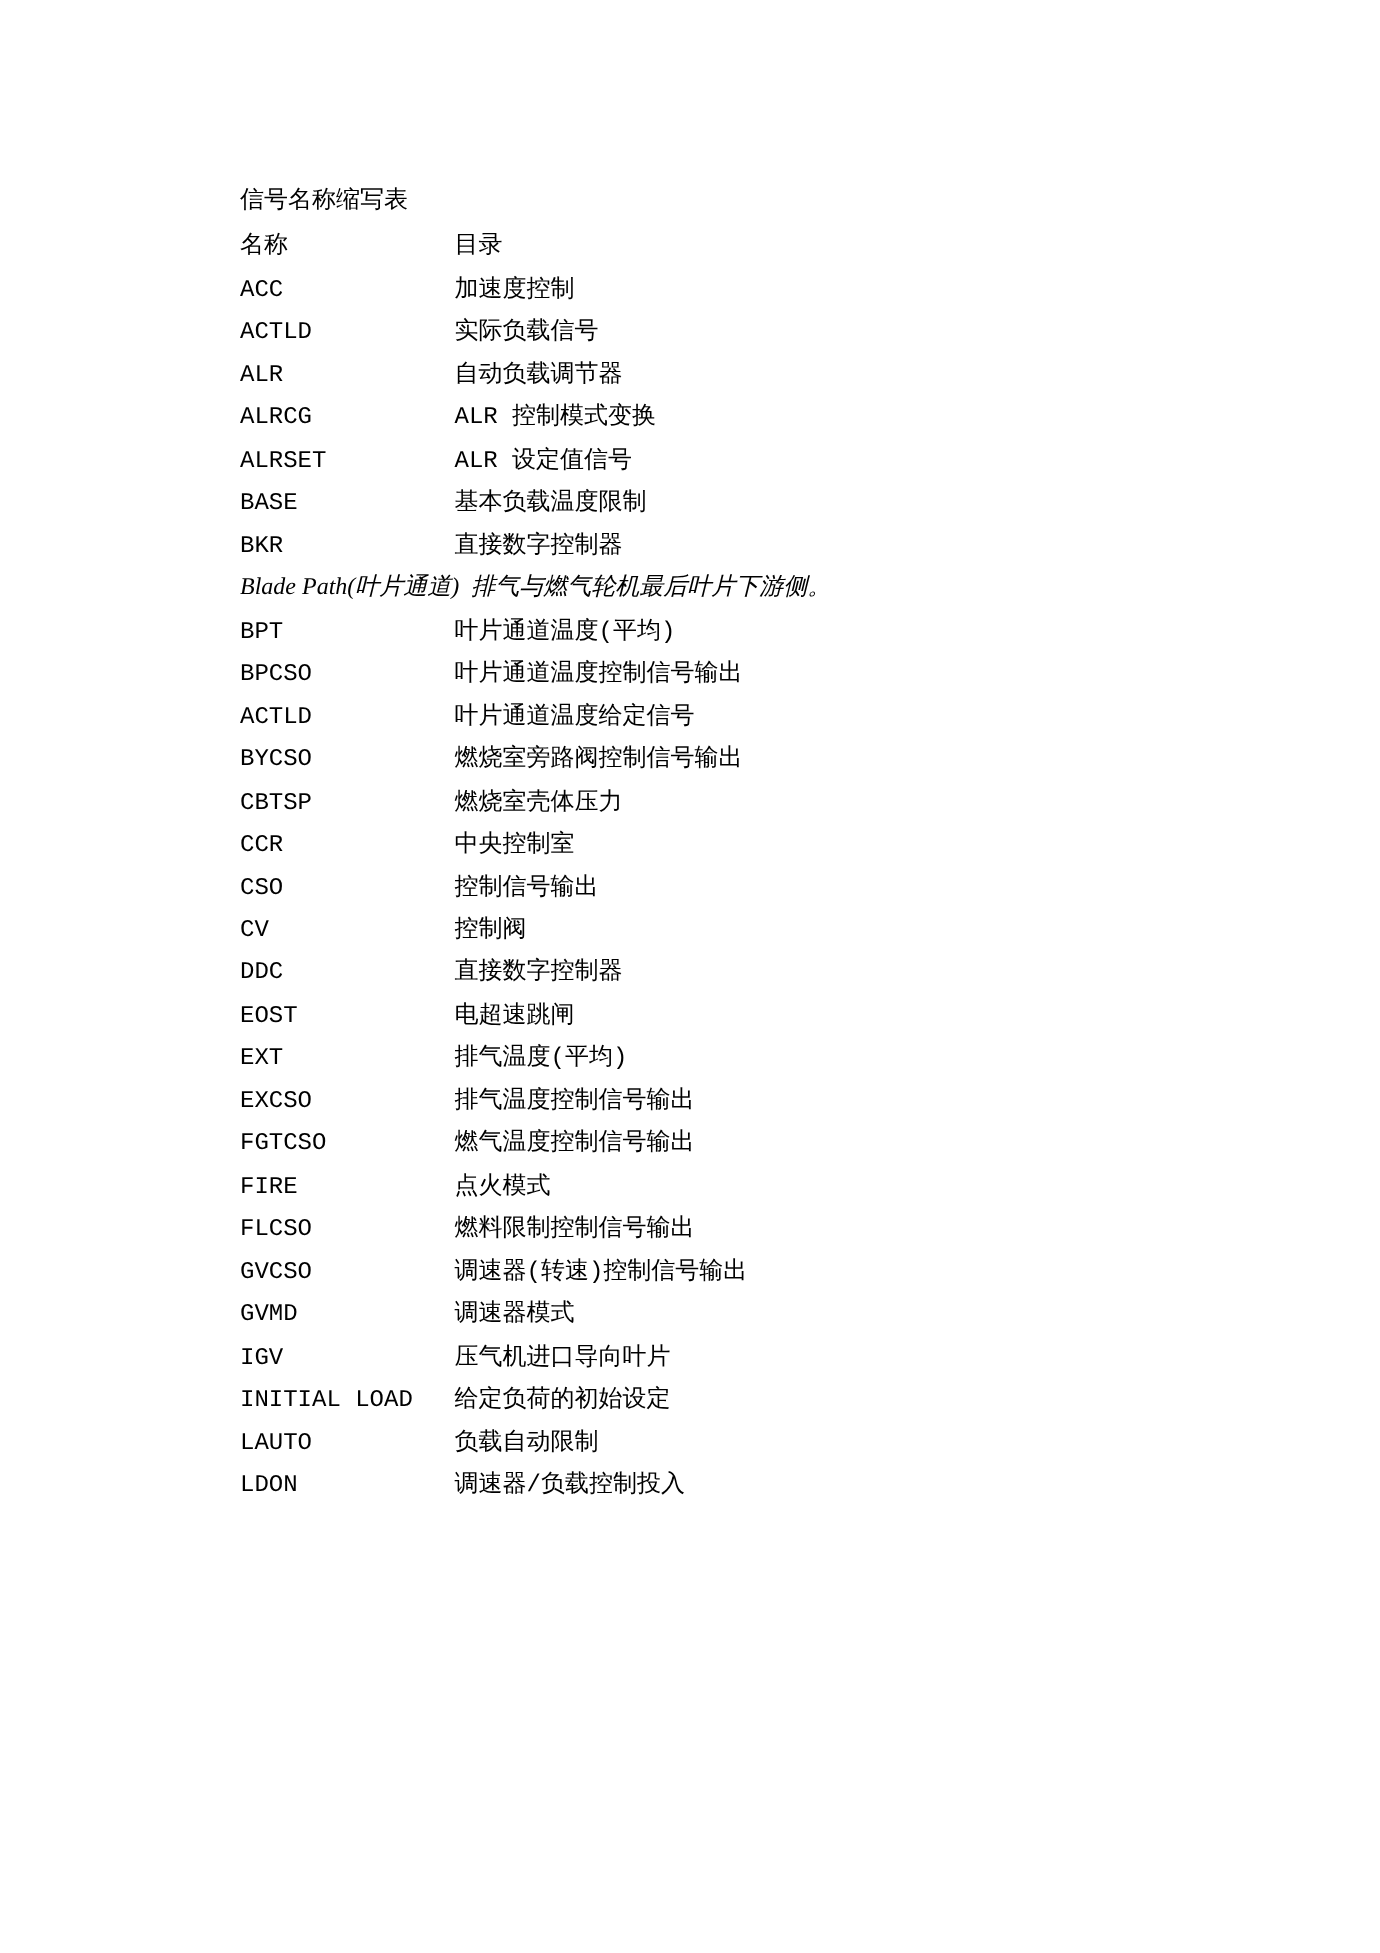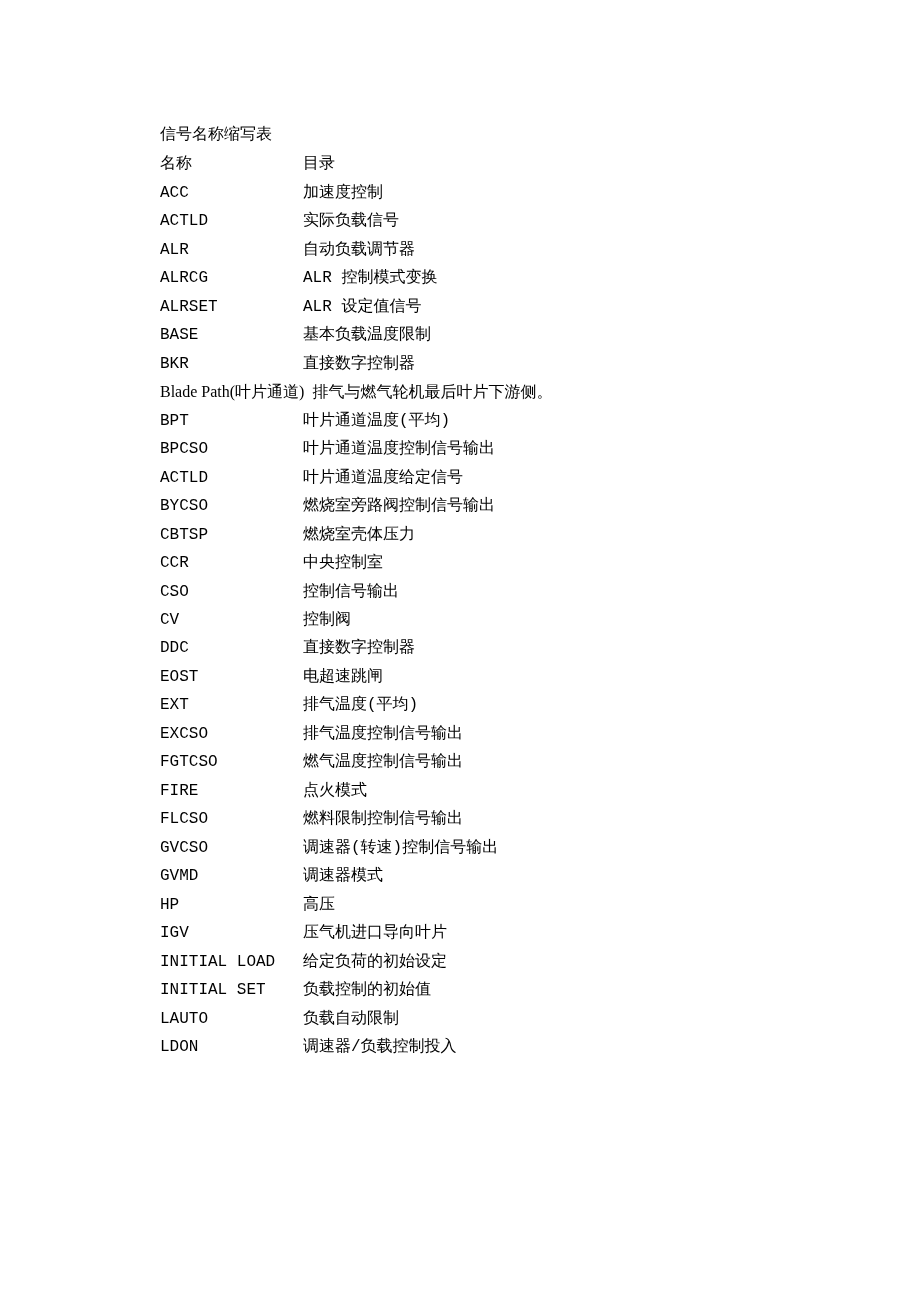--- a/index.html
+++ b/index.html
@@ -28,20 +28,21 @@
       width: 128px;
       white-space: pre;
       font-family: "Courier New", "SimSun", monospace;
     }
     .col-desc {
       font-family: Liberation Mono, monospace;
       margin-left: 15px;
     }
     .fullrow {
       white-space: pre;
+      font-style: italic;
     }
   </style>
 </head>
 <body>
 
 <div class="title">信号名称缩写表</div>
 
 <div class="row">
   <div class="col-name">名称</div>
   <div class="col-desc">目录</div>
@@ -139,34 +140,26 @@
     </div>
     <div class="row">
       <div class="col-name">GVCSO</div>
       <div class="col-desc">调速器(转速)控制信号输出</div>
     </div>
     <div class="row">
       <div class="col-name">GVMD</div>
       <div class="col-desc">调速器模式</div>
     </div>
     <div class="row">
-      <div class="col-name">HP</div>
-      <div class="col-desc">高压</div>
-    </div>
-    <div class="row">
       <div class="col-name">IGV</div>
       <div class="col-desc">压气机进口导向叶片</div>
     </div>
     <div class="row">
       <div class="col-name">INITIAL LOAD</div>
       <div class="col-desc">给定负荷的初始设定</div>
-    </div>
-    <div class="row">
-      <div class="col-name">INITIAL SET</div>
-      <div class="col-desc">负载控制的初始值</div>
     </div>
     <div class="row">
       <div class="col-name">LAUTO</div>
       <div class="col-desc">负载自动限制</div>
     </div>
     <div class="row">
       <div class="col-name">LDON</div>
       <div class="col-desc">调速器/负载控制投入</div>
     </div>
   </div>

